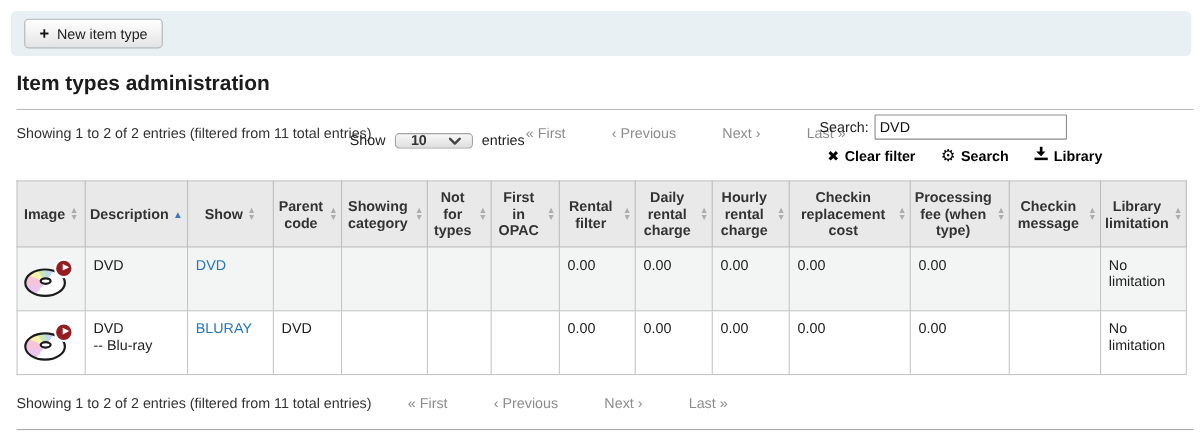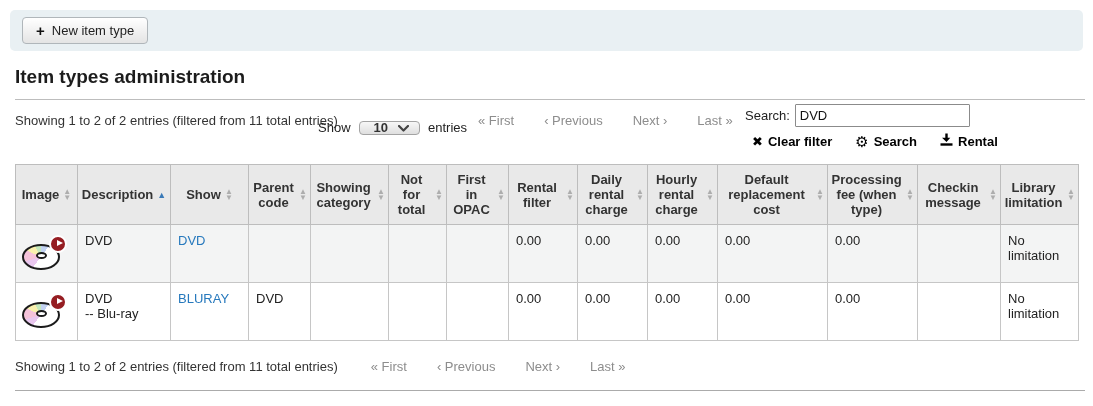--- a/index.html
+++ b/index.html
@@ -23,28 +23,28 @@
   }
   .btn-new .plus{font-weight:700;font-size:15px;line-height:13px;color:#111;}
   
   h1{margin:15px 15px 11px 15px;font-size:19px;font-weight:700;color:#1c1c1c;}
   .hr-top{border:none;border-top:1px solid #bdbdbd;margin:0 8px 0 15px;}
   
   .controls{position:relative;margin:0 15px;height:64px;}
   .dt-info{position:absolute;left:0;top:13px;color:#333;}
   .dt-length{position:absolute;left:303px;top:20px;display:flex;align-items:center;gap:8px;}
   .select{
-    display:inline-flex;align-items:center;gap:10px;
+    display:inline-flex;align-items:center;gap:20px;
     background:linear-gradient(#f7f7f7,#dfdfdf);
     border:1px solid #a3a3a3;border-radius:4px;
     padding:4px 10px 4px 14px;min-width:30px;height:14px;box-sizing:border-box;
     cursor:pointer;font-weight:700;color:#333;text-align:center;
   }
   .chev{display:inline-block;}
-  .dt-paginate{display:flex;gap:0;color:#8d8d8d;}
+  .dt-paginate{display:flex;gap:12px;color:#8d8d8d;}
   .paginate-top{position:absolute;left:448px;top:13px;}
   .page-link{padding:0 15px;color:#8d8d8d;cursor:default;white-space:nowrap;}
   .dt-search{position:absolute;left:730px;top:4px;display:flex;align-items:center;gap:5px;}
   .dt-search input{
     width:165px;height:21px;border:1px solid #8b8b8b;border-radius:1px;
     font-family:inherit;font-size:13px;padding:0 4px;color:#111;background:#fff;
   }
   .dt-buttons{position:absolute;left:737px;top:33px;display:flex;gap:23px;align-items:center;}
   .dt-btn{display:inline-flex;align-items:center;gap:5px;font-weight:600;color:#000;cursor:pointer;}
   .gear-ico{font-size:15px;line-height:13px;}
@@ -152,21 +152,21 @@
       <span class="gear-ico">⚙</span>
       <span>Search</span>
     </span>
     <span class="dt-btn">
       <span>
         <svg width="13" height="13" viewBox="0 0 13 13">
             <path d="M5.3 0.5 h2.4 v4.3 h2.6 L6.5 9 2.0 4.8 h3.3 z" fill="#000"></path>
             <rect x="0.5" y="10.3" width="12" height="2.4" fill="#000"></rect>
           </svg>
       </span>
-      <span>Rental</span>
+      <span>Library</span>
     </span>
   </div>
 </div>
 
 <table>
   <colgroup id="cols">
       <col style="width: 62px;">
       <col style="width: 93px;">
       <col style="width: 78px;">
       <col style="width: 62px;">
@@ -222,21 +222,21 @@
           <div class="th-wrap">
             <span>Showing category</span>
             <span class="sort">
               <span class="s-up">▲</span>
               <span class="s-down">▼</span>
             </span>
           </div>
         </th>
         <th>
           <div class="th-wrap">
-            <span>Not for total</span>
+            <span>Not for types</span>
             <span class="sort">
               <span class="s-up">▲</span>
               <span class="s-down">▼</span>
             </span>
           </div>
         </th>
         <th>
           <div class="th-wrap">
             <span>First in OPAC</span>
             <span class="sort">
@@ -267,21 +267,21 @@
           <div class="th-wrap">
             <span>Hourly rental charge</span>
             <span class="sort">
               <span class="s-up">▲</span>
               <span class="s-down">▼</span>
             </span>
           </div>
         </th>
         <th>
           <div class="th-wrap">
-            <span>Default replacement cost</span>
+            <span>Checkin replacement cost</span>
             <span class="sort">
               <span class="s-up">▲</span>
               <span class="s-down">▼</span>
             </span>
           </div>
         </th>
         <th>
           <div class="th-wrap">
             <span>Processing fee (when type)</span>
             <span class="sort">

